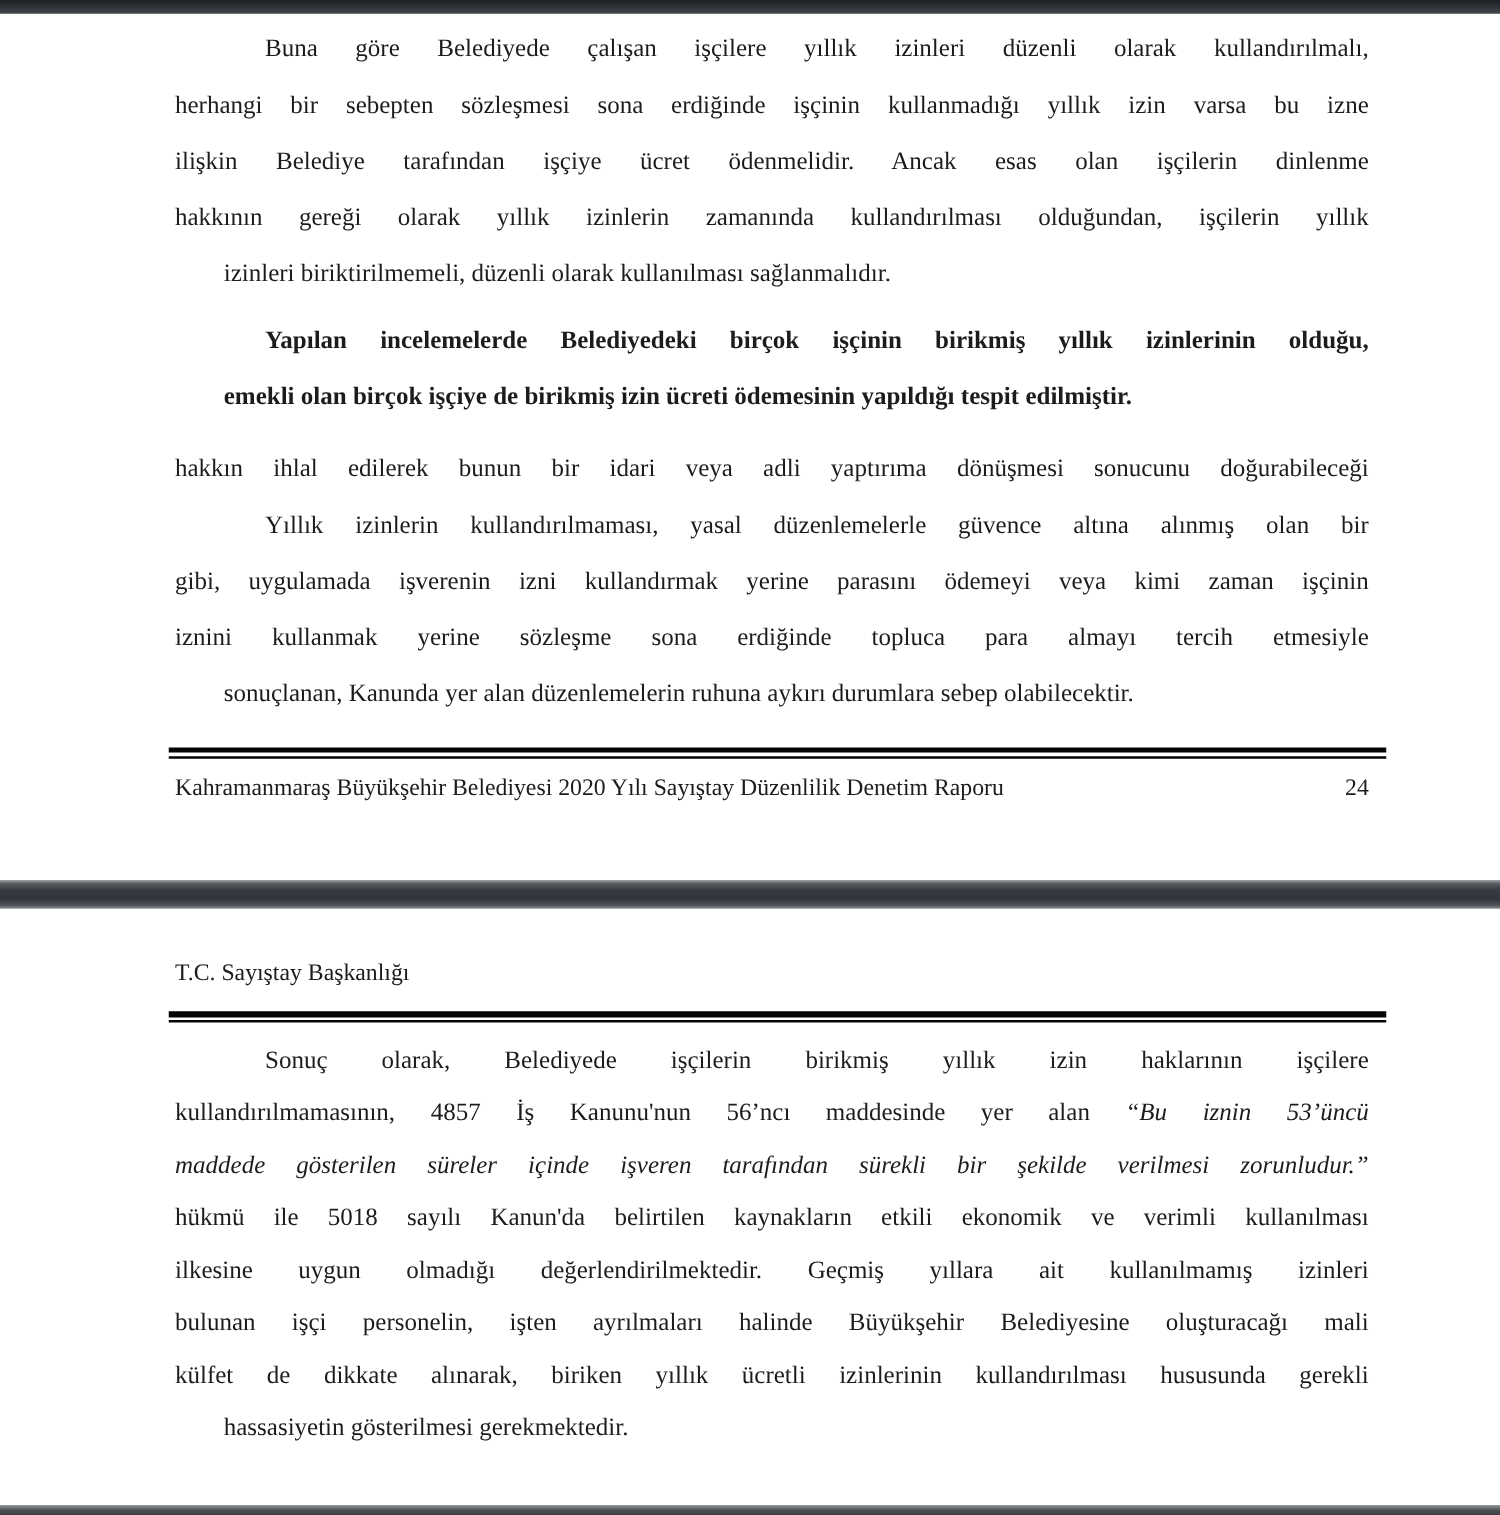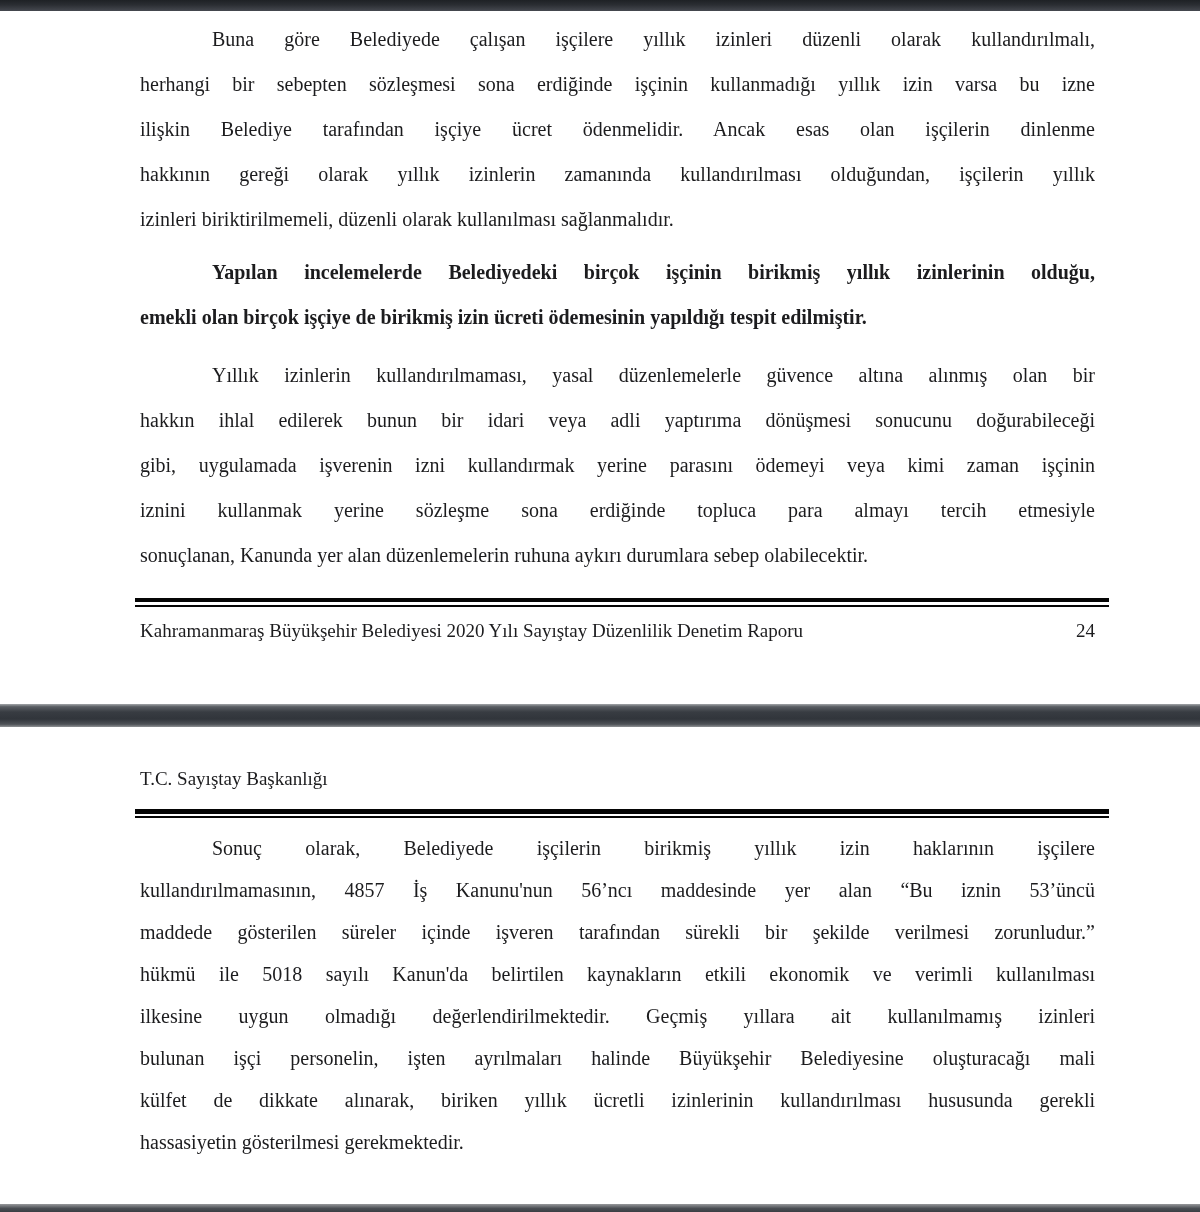--- a/index.html
+++ b/index.html
@@ -29,23 +29,23 @@
 
   .tline {
     text-align: justify;
     text-align-last: justify;
     text-justify: inter-word;
     overflow: hidden;
     white-space: normal;
   }
   .page1 .tline { font-size: 20px; line-height: 45px; height: 45px; }
   .page2 .tline { font-size: 20px; line-height: 42px; height: 42px; }
-  .tline.lastline { text-align-last: left; }
+  .tline.lastline { text-align-last: left; margin-left: 39px; }
   .tline.indent { padding-left: 72px; }
-  .ital { }
+  .ital { font-style: italic; }
 
   .para1 { margin-top: 6px; }
   .para2 { margin-top: 8px; font-weight: bold; }
   .para3 { margin-top: 13px; }
 
   .rule {
     border-top: 4px solid #050505;
     border-bottom: 2px solid #050505;
     height: 3px;
     margin-left: -5px; margin-right: -14px;
@@ -76,22 +76,22 @@
       <div class="tline"><span>herhangi bir sebepten sözleşmesi sona erdiğinde işçinin kullanmadığı yıllık izin varsa bu izne</span></div>
       <div class="tline"><span>ilişkin Belediye tarafından işçiye ücret ödenmelidir. Ancak esas olan işçilerin dinlenme</span></div>
       <div class="tline"><span>hakkının gereği olarak yıllık izinlerin zamanında kullandırılması olduğundan, işçilerin yıllık</span></div>
       <div class="tline lastline"><span>izinleri biriktirilmemeli, düzenli olarak kullanılması sağlanmalıdır.</span></div>
     </div>
   <div class="para para2">
       <div class="tline indent"><span>Yapılan incelemelerde Belediyedeki birçok işçinin birikmiş yıllık izinlerinin olduğu,</span></div>
       <div class="tline lastline"><span>emekli olan birçok işçiye de birikmiş izin ücreti ödemesinin yapıldığı tespit edilmiştir.</span></div>
     </div>
   <div class="para para3">
+      <div class="tline"><span>hakkın ihlal edilerek bunun bir idari veya adli yaptırıma dönüşmesi sonucunu doğurabileceği</span></div>
       <div class="tline indent"><span>Yıllık izinlerin kullandırılmaması, yasal düzenlemelerle güvence altına alınmış olan bir</span></div>
-      <div class="tline"><span>hakkın ihlal edilerek bunun bir idari veya adli yaptırıma dönüşmesi sonucunu doğurabileceği</span></div>
       <div class="tline"><span>gibi, uygulamada işverenin izni kullandırmak yerine parasını ödemeyi veya kimi zaman işçinin</span></div>
       <div class="tline"><span>iznini kullanmak yerine sözleşme sona erdiğinde topluca para almayı tercih etmesiyle</span></div>
       <div class="tline lastline"><span>sonuçlanan, Kanunda yer alan düzenlemelerin ruhuna aykırı durumlara sebep olabilecektir.</span></div>
     </div>
 
   <div class="rule footer-rule"></div>
   <div class="footer-row">
     <span>Kahramanmaraş Büyükşehir Belediyesi 2020 Yılı Sayıştay Düzenlilik Denetim Raporu</span>
     <span>24</span>
   </div>

